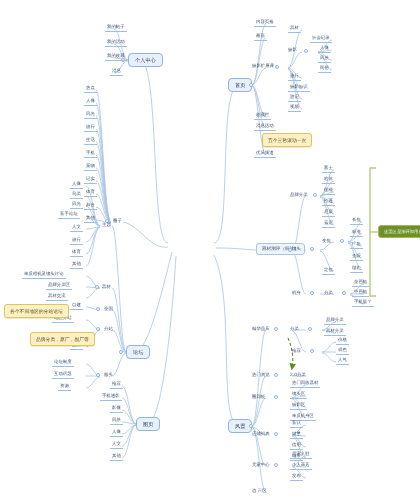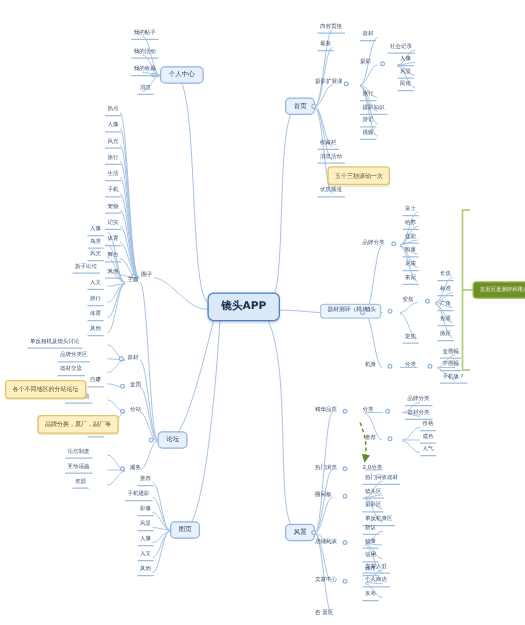--- a/index.html
+++ b/index.html
@@ -247,21 +247,20 @@
     </g>
 
     <g fill="none" stroke="#b4cd7e" stroke-width="1.4">
       <path d="M376,168 L370,168 L370,296 L376,296"></path>
       <path d="M370,232 L382,232"></path>
     </g>
 
     <path d="M288,338 C292,348 294,356 292,368" stroke="#5f8c1e" stroke-width="1.1" stroke-dasharray="3,2.2" fill="none" marker-end="url(#greenArrow)"></path>
   </svg>
 
-  <div class="node n-root" style="left:166px;top:234px;">镜头APP</div>
 
   <div class="node n-main" style="left:128px;top:53px;">个人中心</div>
   <div class="collapse-dot" style="left:121px;top:58px;"></div>
   <div class="node n-leaf" style="left:105px;top:25px;">我的帖子</div>
   <div class="node n-leaf" style="left:105px;top:40px;">我的活动</div>
   <div class="node n-leaf" style="left:105px;top:54px;">我的收藏</div>
   <div class="node n-leaf" style="left:110px;top:69px;">消息</div>
 
   <div class="node n-plain" style="left:113px;top:219px;">圈子</div>
   <div class="collapse-dot" style="left:105px;top:219px;"></div>

